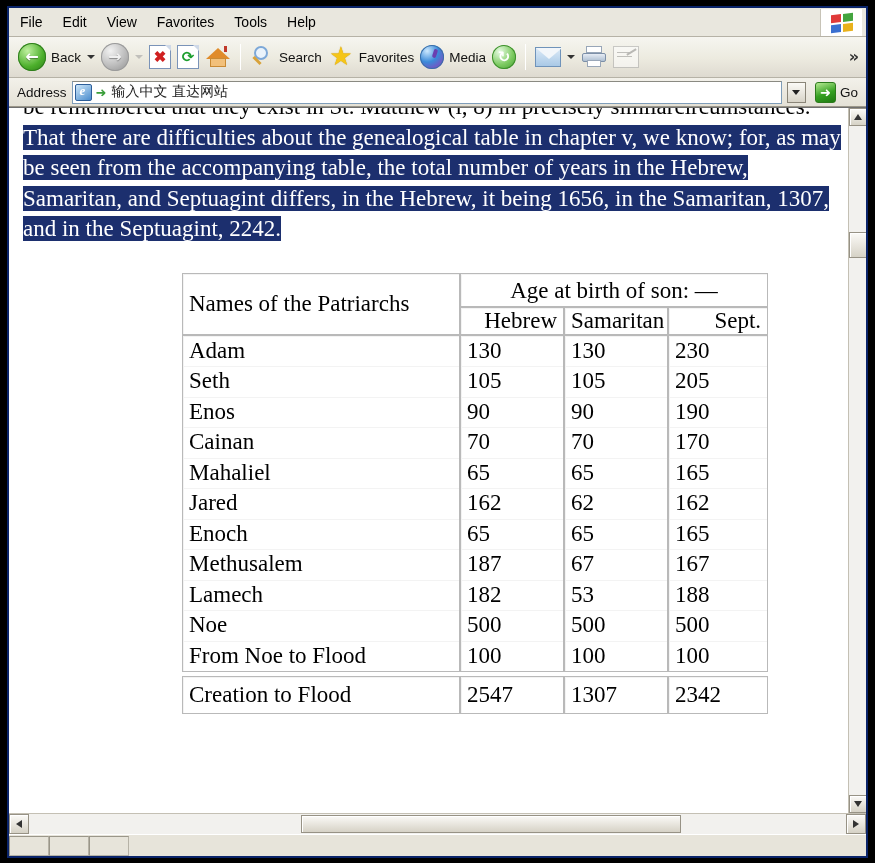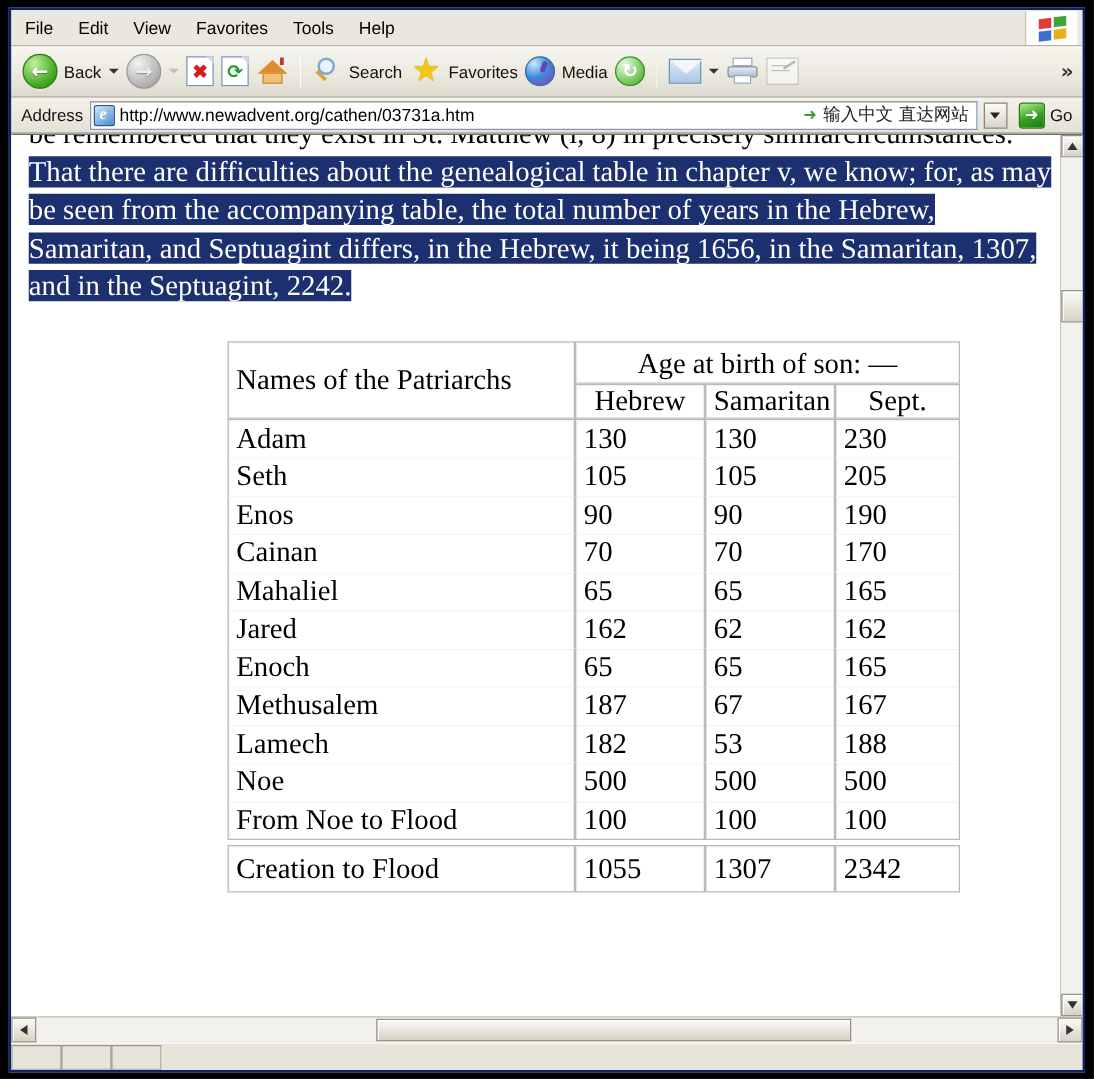--- a/index.html
+++ b/index.html
@@ -259,21 +259,21 @@
   }
   table.chron td, table.chron th {
     border: 1px solid #b9b9b9;
     box-shadow: inset 1px 1px 0 #f3f3f3;
     padding: 0 6px;
     font-weight: normal;
     vertical-align: middle;
     background: #fff;
   }
   .grp-head { text-align: center; padding-top: 4px !important; padding-bottom: 2px !important; }
-  .sub-head { text-align: center; }
+  .sub-head { text-align: right; }
   .nm-head { text-align: left; }
   td.num { }
   td.nm  { text-align: left; white-space: nowrap; }
   tr.datarow td { border-top: 0; border-bottom: 0; line-height: 30.5px; }
   tr.datarow.first td { border-top: 1px solid #b9b9b9; }
   tr.datarow.last td { border-bottom: 1px solid #b9b9b9; }
   tr.totalrow td { border-top: 1px solid #b9b9b9; line-height: 36px; }
   .spacer-row td { height: 4px; border: 0 !important; box-shadow:none !important; }
   #vscroll {
     width: 18px; flex: none;
@@ -455,21 +455,20 @@
       <span class="editp"></span>
     </span>
 
     <span id="chev">»</span>
   </div>
 
   <div id="addrbar">
     <span class="alabel">Address</span>
     <span id="addrfield">
       <span class="eico"></span>
-      <span id="url" title="http://www.newadvent.org/cathen/03731a.htm">http://www.newadvent.org/cathen/03731a.htm</span>
       <span id="cn-hint">
         <span class="greenarrow">➜</span>
         <span class="cntxt">输入中文 直达网站</span>
       </span>
     </span>
     <span id="addr-dropdown">
       <i class="dn"></i>
     </span>
     <span id="go-btn">
       <span class="gsq">➜</span>
@@ -572,21 +571,21 @@
               <td class="num">100</td>
             </tr>
             <tr class="spacer-row">
               <td></td>
                 <td></td>
               <td></td>
                 <td></td>
             </tr>
             <tr class="totalrow">
               <td class="nm">Creation to Flood</td>
-              <td class="num">1055</td>
+              <td class="num">2547</td>
               <td class="num">1307</td>
               <td class="num">2342</td>
             </tr>
           </tbody>
         </table>
       </div>
 
     </div>
 
     <div id="vscroll">

